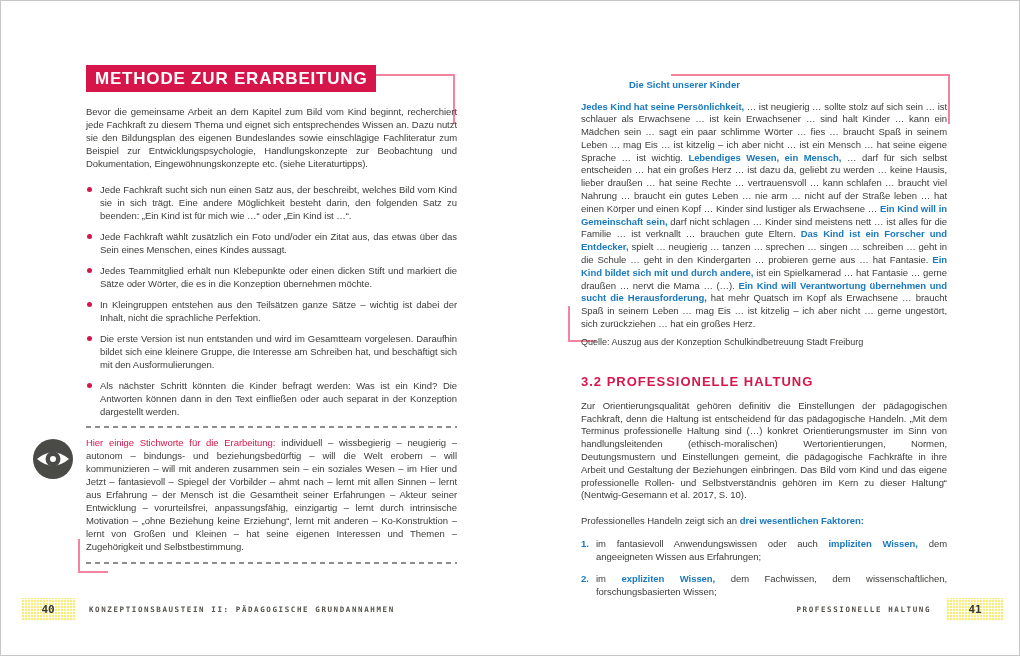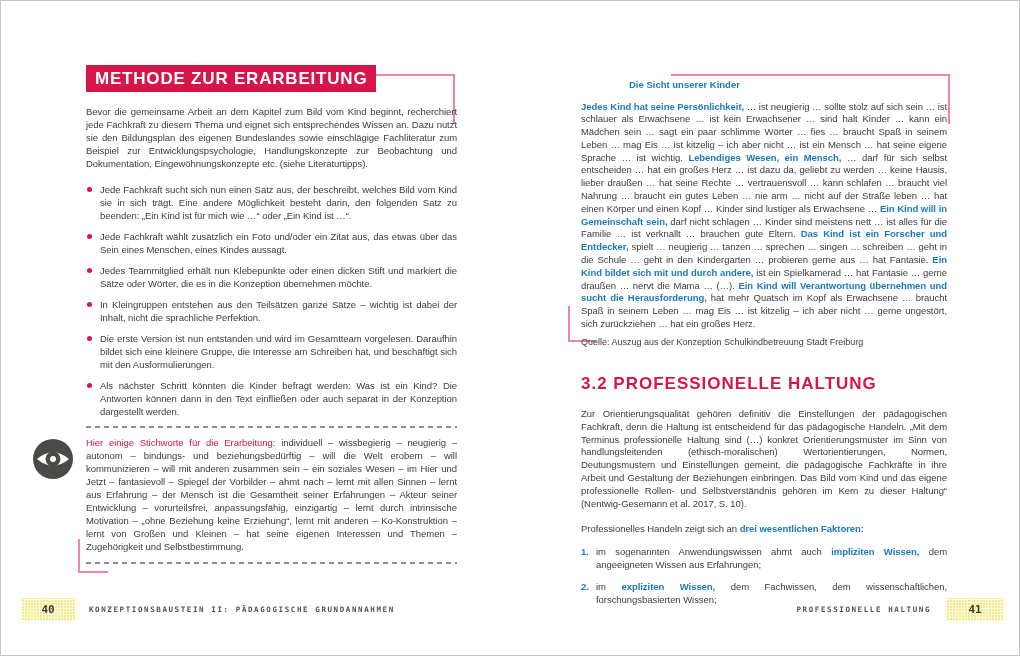--- a/index.html
+++ b/index.html
@@ -41,21 +41,21 @@
   .tip .body-text{padding:8px 0 9px 0;}
 
   .seg-blue{color:#1b79be;font-weight:bold;}
   .seg-red{color:#d6164b;font-weight:normal;}
 
   .praxis-title{margin-top:13px;font-size:9.5px;line-height:13px;font-weight:bold;color:#1b79be;margin-left:48px;}
   .praxis-para{line-height:12.8px;}
   .source-line{margin-top:5px;font-size:9px;line-height:12px;}
 
   .section-heading{
-    margin-top:26px;color:#d6164b;font-size:17px;font-weight:800;
+    margin-top:26px;color:#d6164b;font-size:13px;font-weight:800;
     letter-spacing:1px;text-transform:uppercase;
   }
   .section-para{margin-top:11px;line-height:12.8px;}
   .factors-intro{margin-top:12px;}
   .factor-list{margin-top:10px;}
   .factor-item{
     position:relative;padding-left:15px;margin-bottom:9px;
     font-size:9.5px;line-height:13px;letter-spacing:-0.05px;text-align:justify;
   }
   .factor-item .num{position:absolute;left:0;top:0;color:#1b79be;font-weight:bold;}
@@ -124,21 +124,21 @@
 </section>
 
 <section class="col" id="right-col">
   <p class="praxis-title">Die Sicht unserer Kinder</p>
   <p class="body-text praxis-para"><span class="seg-blue">Jedes Kind hat seine Persönlichkeit,</span><span> … ist neugierig … sollte stolz auf sich sein … ist schlauer als Erwachsene … ist kein Erwachsener … sind halt Kinder … kann ein Mädchen sein … sagt ein paar schlimme Wörter … fies … braucht Spaß in seinem Leben … mag Eis … ist kitzelig – ich aber nicht … ist ein Mensch … hat seine eigene Sprache … ist wichtig. </span><span class="seg-blue">Lebendiges Wesen, ein Mensch,</span><span> … darf für sich selbst entscheiden … hat ein großes Herz … ist dazu da, geliebt zu werden … keine Hausis, lieber draußen … hat seine Rechte … vertrauensvoll … kann schlafen … braucht viel Nahrung … braucht ein gutes Leben … nie arm … nicht auf der Straße leben … hat einen Körper und einen Kopf … Kinder sind lustiger als Erwachsene … </span><span class="seg-blue">Ein Kind will in Gemeinschaft sein,</span><span> darf nicht schlagen … Kinder sind meistens nett … ist alles für die Familie … ist verknallt … brauchen gute Eltern. </span><span class="seg-blue">Das Kind ist ein Forscher und Entdecker,</span><span> spielt … neugierig … tanzen … sprechen … singen … schreiben … geht in die Schule … geht in den Kindergarten … probieren gerne aus … hat Fantasie. </span><span class="seg-blue">Ein Kind bildet sich mit und durch andere,</span><span> ist ein Spielkamerad … hat Fantasie … gerne draußen … nervt die Mama … (…). </span><span class="seg-blue">Ein Kind will Verantwortung übernehmen und sucht die Herausforderung,</span><span> hat mehr Quatsch im Kopf als Erwachsene … braucht Spaß in seinem Leben … mag Eis … ist kitzelig – ich aber nicht … gerne ungestört, sich zurückziehen … hat ein großes Herz.</span></p>
   <p class="source-line">Quelle: Auszug aus der Konzeption Schulkindbetreuung Stadt Freiburg</p>
   <h2 class="section-heading">3.2  PROFESSIONELLE HALTUNG</h2>
   <p class="body-text section-para">Zur Orientierungsqualität gehören definitiv die Einstellungen der pädagogischen Fachkraft, denn die Haltung ist entscheidend für das pädagogische Handeln. „Mit dem Terminus professionelle Haltung sind (…) konkret Orientierungsmuster im Sinn von handlungsleitenden (ethisch-moralischen) Wertorientierungen, Normen, Deutungsmustern und Einstellungen gemeint, die pädagogische Fachkräfte in ihre Arbeit und Gestaltung der Beziehungen einbringen. Das Bild vom Kind und das eigene professionelle Rollen- und Selbstverständnis gehören im Kern zu dieser Haltung“ (Nentwig-Gesemann et al. 2017, S. 10).</p>
   <p class="body-text factors-intro"><span>Professionelles Handeln zeigt sich an </span><span class="seg-blue">drei wesentlichen Faktoren:</span></p>
   <div class="factor-list">
-      <div class="factor-item"><span class="num">1.</span><span>im sogenannten Anwendungswissen ahmt auch </span><span class="seg-blue">impliziten Wissen,</span><span> dem angeeigneten Wissen aus Erfahrungen;</span></div>
+      <div class="factor-item"><span class="num">1.</span><span>im fantasievoll Anwendungswissen oder auch </span><span class="seg-blue">impliziten Wissen,</span><span> dem angeeigneten Wissen aus Erfahrungen;</span></div>
       <div class="factor-item"><span class="num">2.</span><span>im </span><span class="seg-blue">expliziten Wissen,</span><span> dem Fachwissen, dem wissenschaftlichen, forschungsbasierten Wissen;</span></div>
     </div>
 </section>
 
 <div class="page-num-box" id="page-num-left">40</div>
 <div class="footer-label" id="footer-label-left">KONZEPTIONSBAUSTEIN II: PÄDAGOGISCHE GRUNDANNAHMEN</div>
 <div class="footer-label" id="footer-label-right">PROFESSIONELLE HALTUNG</div>
 <div class="page-num-box" id="page-num-right">41</div>
 
 </body></html>

